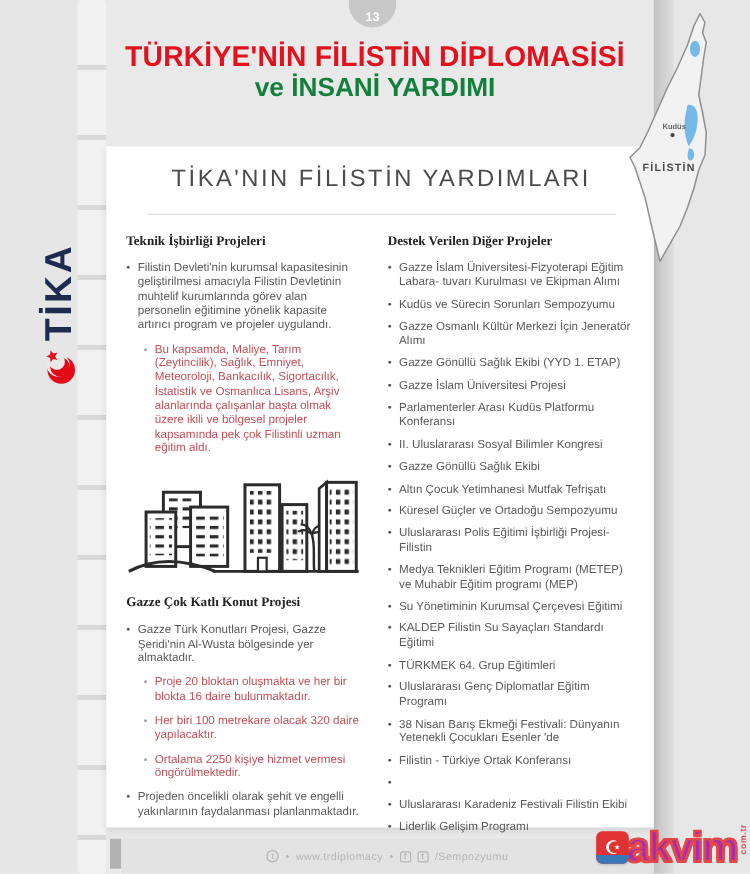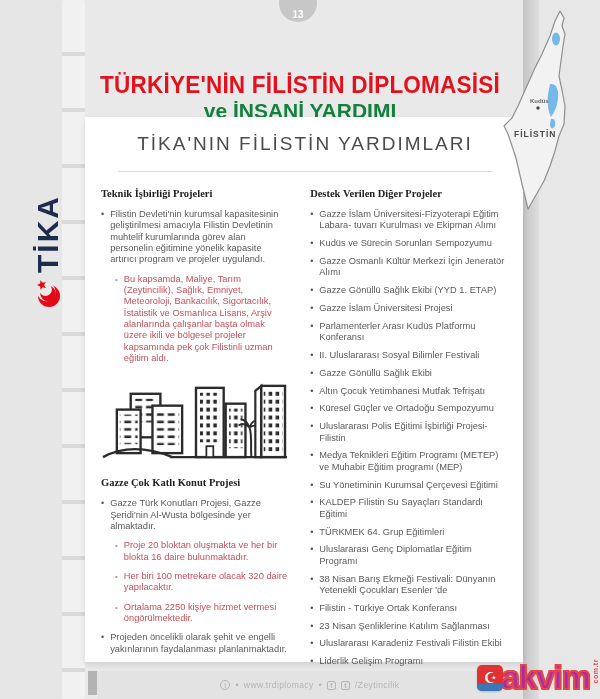--- a/index.html
+++ b/index.html
@@ -16,21 +16,21 @@
   .fold-strip { position:absolute; left:523px; top:0; width:16px; height:699px;
     background:linear-gradient(to right,#c3c3c3,#dedede); z-index:1; }
   .right-bg { position:absolute; left:539px; top:0; width:61px; height:699px; background:#e7e7e7; }
 
   
   .page-tab { position:absolute; left:279px; top:-16px; width:38px; height:38px; border-radius:50%;
     background:#c7c7c7; z-index:4; display:flex; align-items:flex-end; justify-content:center; }
   .page-tab span { color:#fff; font-size:10px; font-weight:bold; padding-bottom:2px; }
 
   
-  .header { position:absolute; left:70px; top:32px; width:460px; text-align:center; z-index:2;margin-top:40px; }
+  .header { position:absolute; left:70px; top:32px; width:460px; text-align:center; z-index:2; }
   .header .t1 { color:#e1121d; font-size:23px; font-weight:800; letter-spacing:.2px; line-height:1.15; transform:scaleX(.98); }
   .header .t2 { color:#15803d; font-size:21px; font-weight:800; line-height:1.2; }
 
   
   .map { position:absolute; left:497px; top:6px; width:102px; height:212px; z-index:3; }
   .map text.city { font-size:6px; font-weight:bold; fill:#666; }
   .map text.region { font-size:8.5px; font-weight:bold; fill:#4a4a4a; letter-spacing:1px; }
 
   
   .card { position:absolute; left:85px; top:117px; width:438px; height:545px; background:#fff; z-index:2;
@@ -220,21 +220,21 @@
             <span>Gazze İslam Üniversitesi Projesi</span>
           </div>
 
           <div class="li">
             <span class="m">•</span>
             <span>Parlamenterler Arası Kudüs Platformu Konferansı</span>
           </div>
 
           <div class="li">
             <span class="m">•</span>
-            <span>II. Uluslararası Sosyal Bilimler Festivali</span>
+            <span>II. Uluslararası Sosyal Bilimler Kongresi</span>
           </div>
 
           <div class="li">
             <span class="m">•</span>
             <span>Gazze Gönüllü Sağlık Ekibi</span>
           </div>
 
           <div class="li">
             <span class="m">•</span>
             <span>Altın Çocuk Yetimhanesi Mutfak Tefrişatı</span>
@@ -280,21 +280,20 @@
             <span>38 Nisan Barış Ekmeği Festivali: Dünyanın Yetenekli Çocukları Esenler 'de</span>
           </div>
 
           <div class="li">
             <span class="m">•</span>
             <span>Filistin - Türkiye Ortak Konferansı</span>
           </div>
 
           <div class="li">
             <span class="m">•</span>
-            <span>23 Nisan Şenliklerine Katılım Sağlanması</span>
           </div>
 
           <div class="li">
             <span class="m">•</span>
             <span>Uluslararası Karadeniz Festivali Filistin Ekibi</span>
           </div>
 
           <div class="li">
             <span class="m">•</span>
             <span>Liderlik Gelişim Programı</span>
@@ -305,21 +304,21 @@
 </div>
 
 <div class="footer-cap"></div>
 <div class="footer-bar">
   <span class="circle-icon">t</span>
   <span>•</span>
   <span>www.trdiplomacy</span>
   <span>•</span>
   <span class="sq-icon">f</span>
   <span class="sq-icon">t</span>
-  <span>/Zeytincilik</span>
+  <span>/Sempozyumu</span>
 </div>
 
 <div class="takvim">
   <div class="flag">
     <span>☪</span>
     <span class="blue"></span>
   </div>
   <span class="word">akvim</span>
   <span class="domain">com.tr</span>
 </div>

